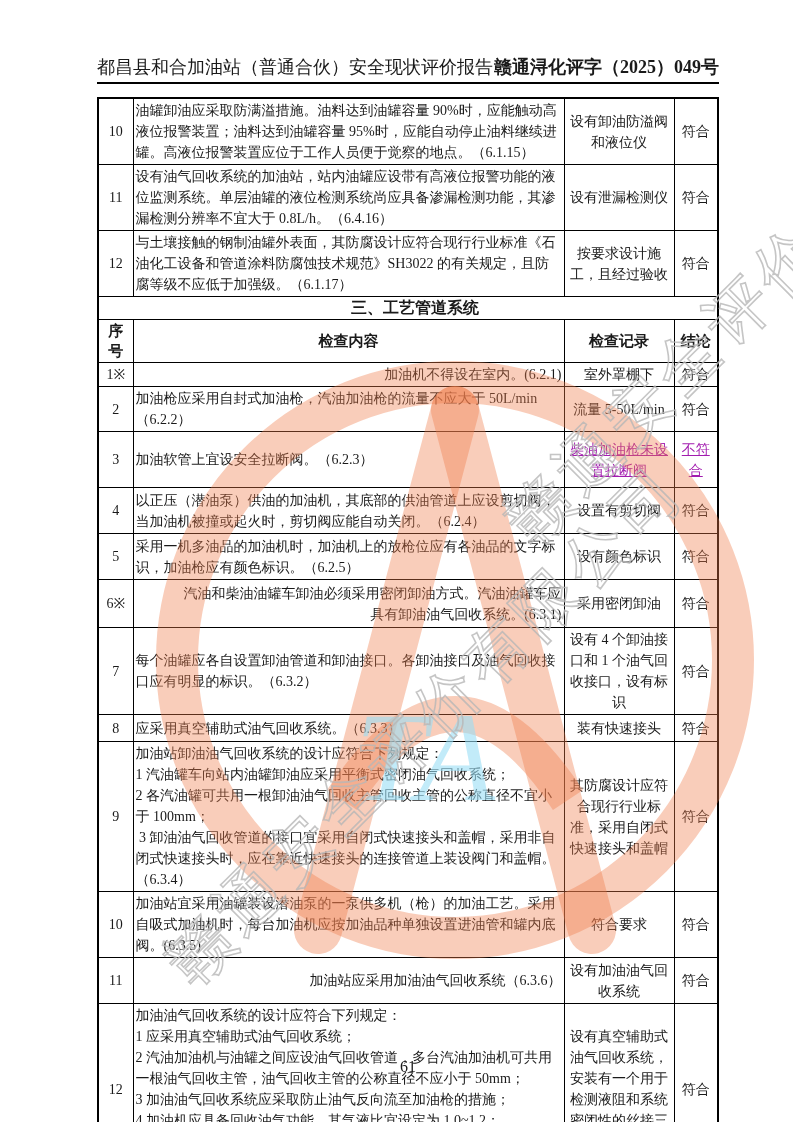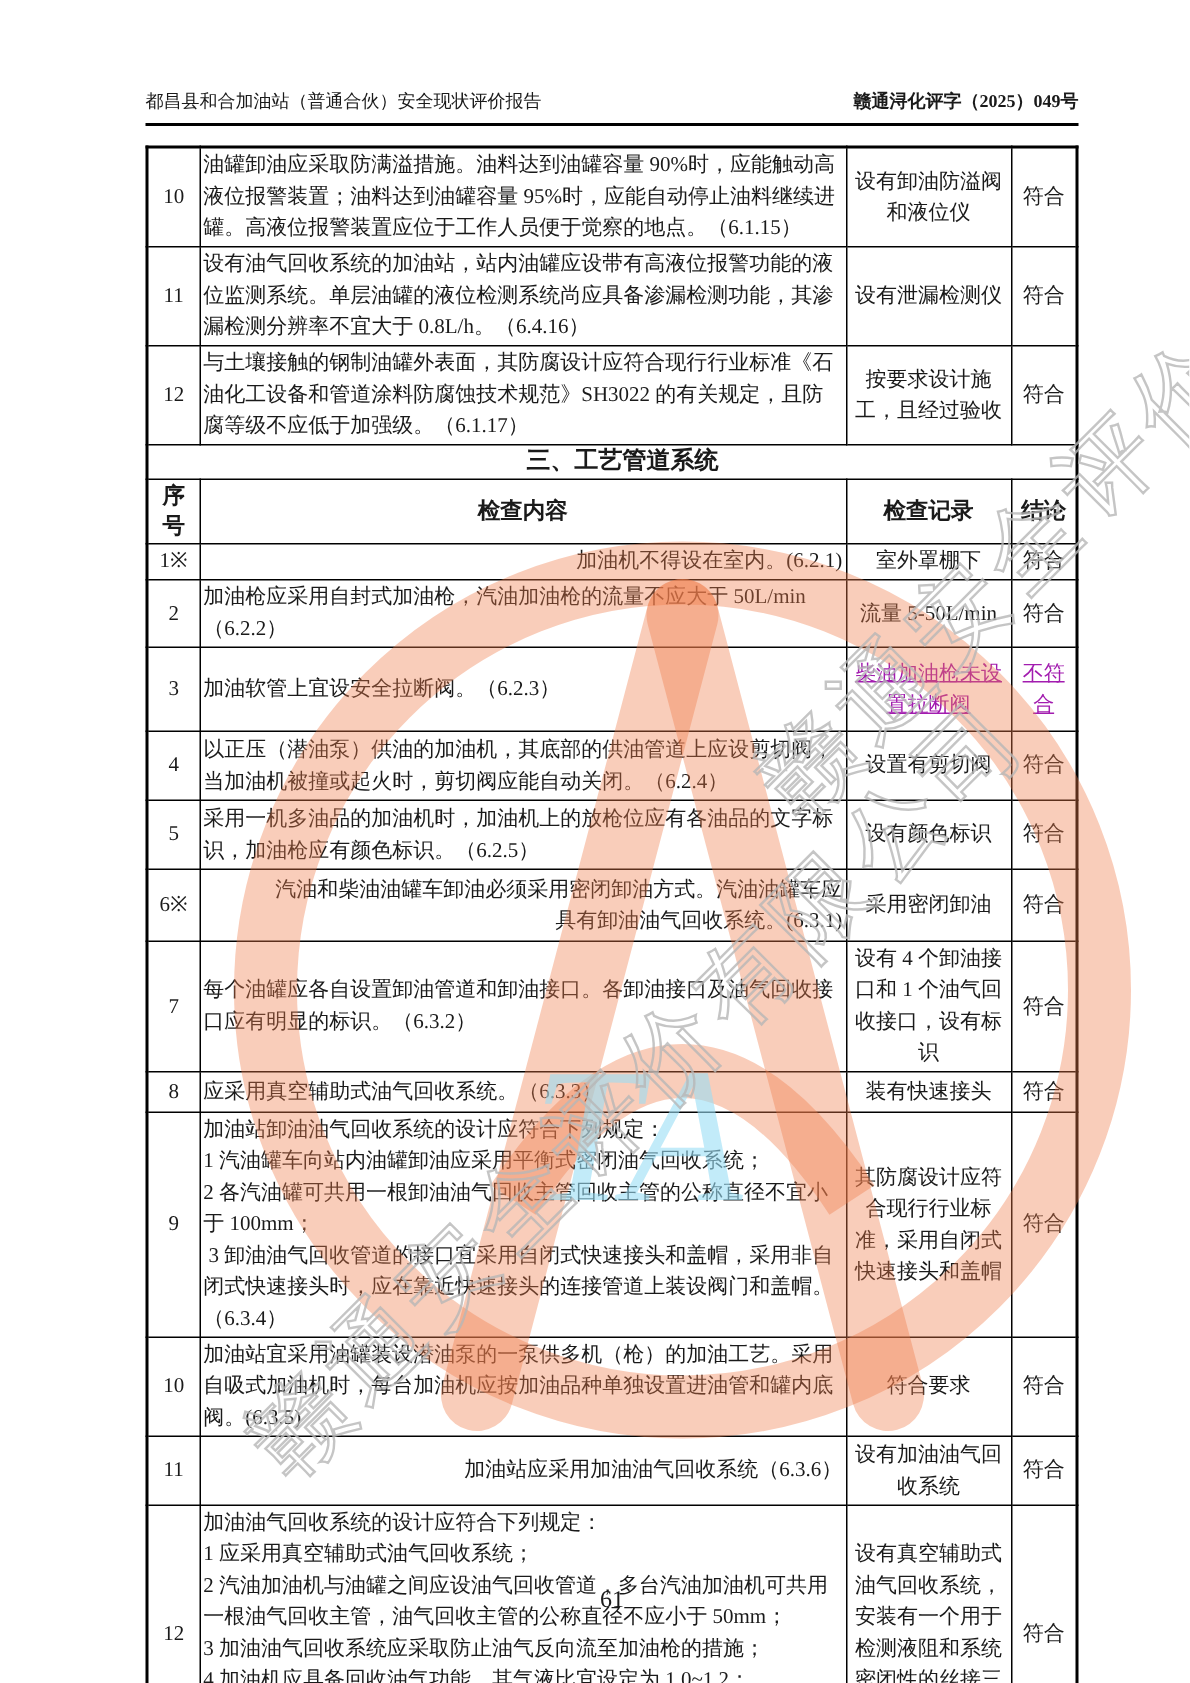--- a/index.html
+++ b/index.html
@@ -5,21 +5,21 @@
   html,body{margin:0;padding:0;}
   body{
     width:793px;height:1122px;position:relative;overflow:hidden;
     background:#ffffff;color:#1a1a1a;
     font-family:"Liberation Serif","DejaVu Serif",serif;
   }
   .page-header{
     position:absolute;left:97px;top:58px;width:622px;
     display:flex;justify-content:space-between;align-items:flex-end;
     border-bottom:2px solid #000;padding-bottom:6px;
-    font-size:12px;line-height:18px;
+    font-size:18px;line-height:18px;
   }
   .page-header .doc-no{font-weight:bold;}
   table.report{
     position:absolute;left:97px;top:97px;width:622px;
     border-collapse:collapse;table-layout:fixed;
     font-size:14px;line-height:21px;
   }
   table.report td,table.report th{
     border:1px solid #000;padding:1px 2px;vertical-align:middle;
     overflow:hidden;

